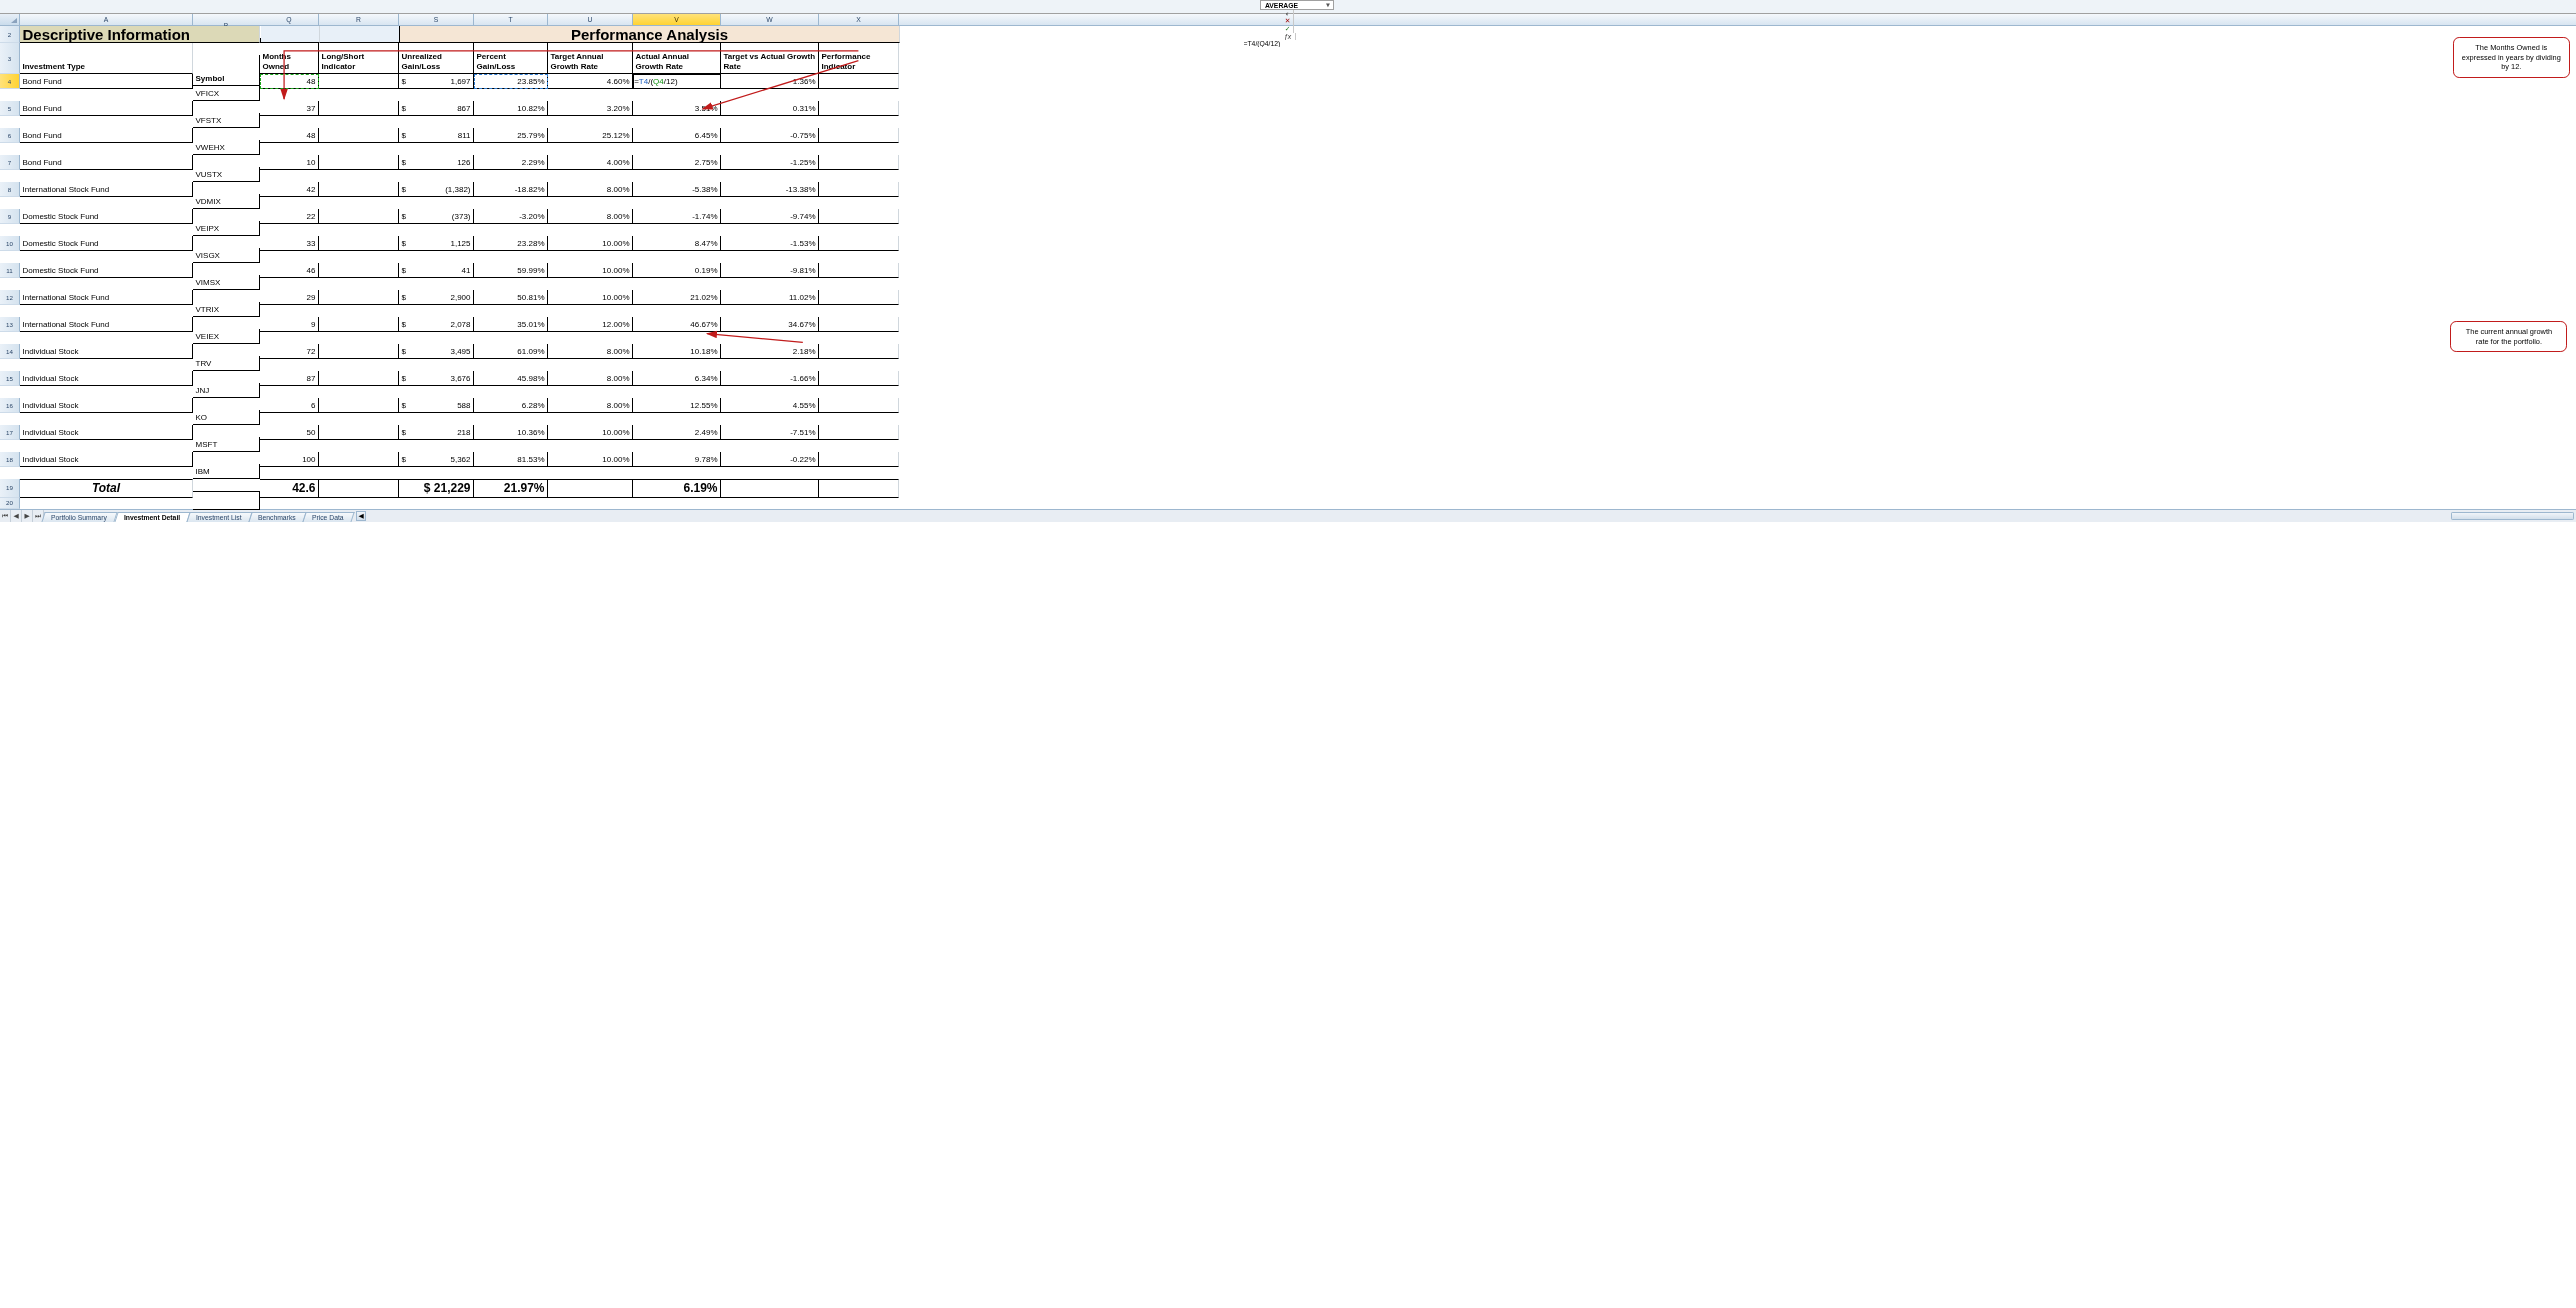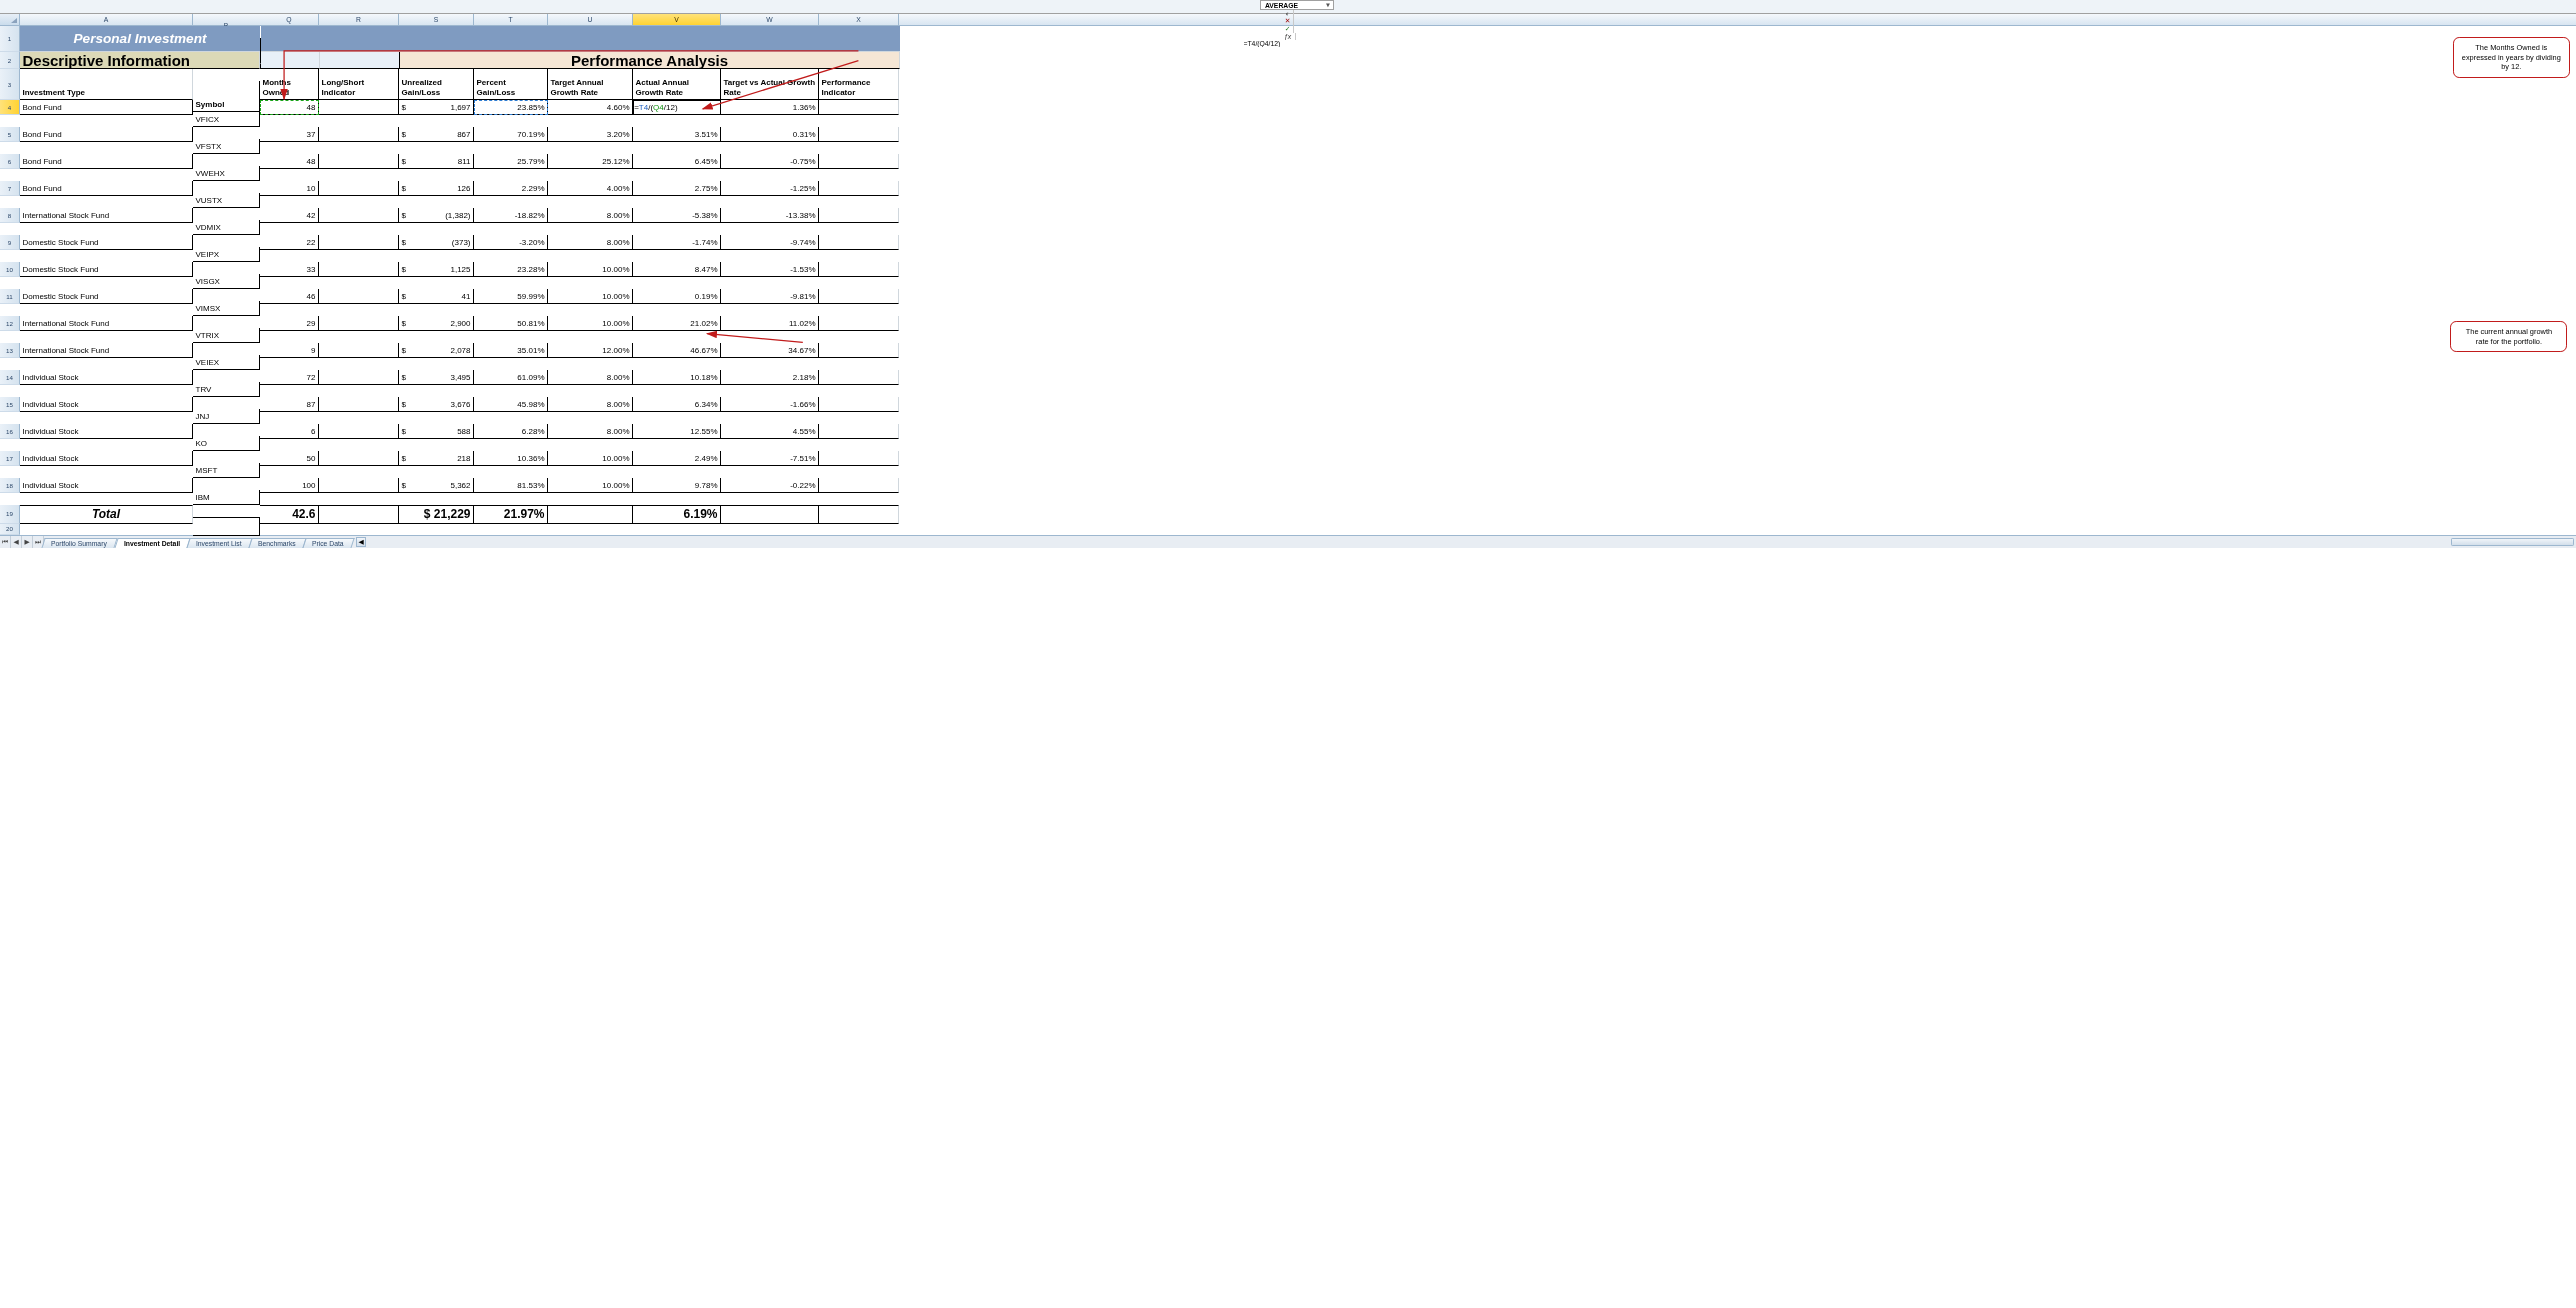--- a/index.html
+++ b/index.html
@@ -266,33 +266,20 @@
   <div class="ch w-S">S</div>
   <div class="ch w-T">T</div>
   <div class="ch w-U">U</div>
   <div class="ch w-V active">V</div>
   <div class="ch w-W">W</div>
   <div class="ch w-X">X</div>
 </div>
 
 <div class="grid" style="position:relative;">
 
-  <div class="row row-1">
-    <div class="rh">1</div>
-    <div class="cell w-A title-bar" style="width:240px;">Personal Investment</div>
-    <div class="cell title-rest vsplit" style="width:0px; padding:0;"></div>
-    <div class="cell title-rest w-Q"></div>
-    <div class="cell title-rest w-R"></div>
-    <div class="cell title-rest w-S"></div>
-    <div class="cell title-rest w-T"></div>
-    <div class="cell title-rest w-U"></div>
-    <div class="cell title-rest w-V"></div>
-    <div class="cell title-rest w-W"></div>
-    <div class="cell title-rest w-X"></div>
-  </div>
 
   <div class="row row-2">
     <div class="rh">2</div>
     <div class="cell desc-head" style="width:240px;">Descriptive Information</div>
     <div class="cell desc-head vsplit" style="width:0;padding:0;"></div>
     <div class="cell gap-head w-Q"></div>
     <div class="cell gap-head w-R thin-right-black"></div>
     <div class="cell perf-head" style="width:500px;">Performance Analysis</div>
   </div>
 
@@ -336,21 +323,21 @@
       <div class="row data">
         <div class="rh">5</div>
         <div class="cell w-A thin-right-black">Bond Fund</div>
         <div class="cell w-B vsplit">VFSTX</div>
         <div class="cell w-Q num thin-right-black">37</div>
         <div class="cell w-R thin-right-black"></div>
         <div class="cell w-S money thin-right-black">
           <span class="money-sym">$</span>
           <span class="money-val">867</span>
         </div>
-        <div class="cell w-T num thin-right-black">70.19%</div>
+        <div class="cell w-T num thin-right-black">10.82%</div>
         <div class="cell w-U num thin-right-black">3.20%</div>
         <div class="cell w-V num thin-right-black">3.51%</div>
         <div class="cell w-W num thin-right-black">0.31%</div>
         <div class="cell w-X "></div>
       </div>
       <div class="row data">
         <div class="rh">6</div>
         <div class="cell w-A thin-right-black">Bond Fund</div>
         <div class="cell w-B vsplit">VWEHX</div>
         <div class="cell w-Q num thin-right-black">48</div>

